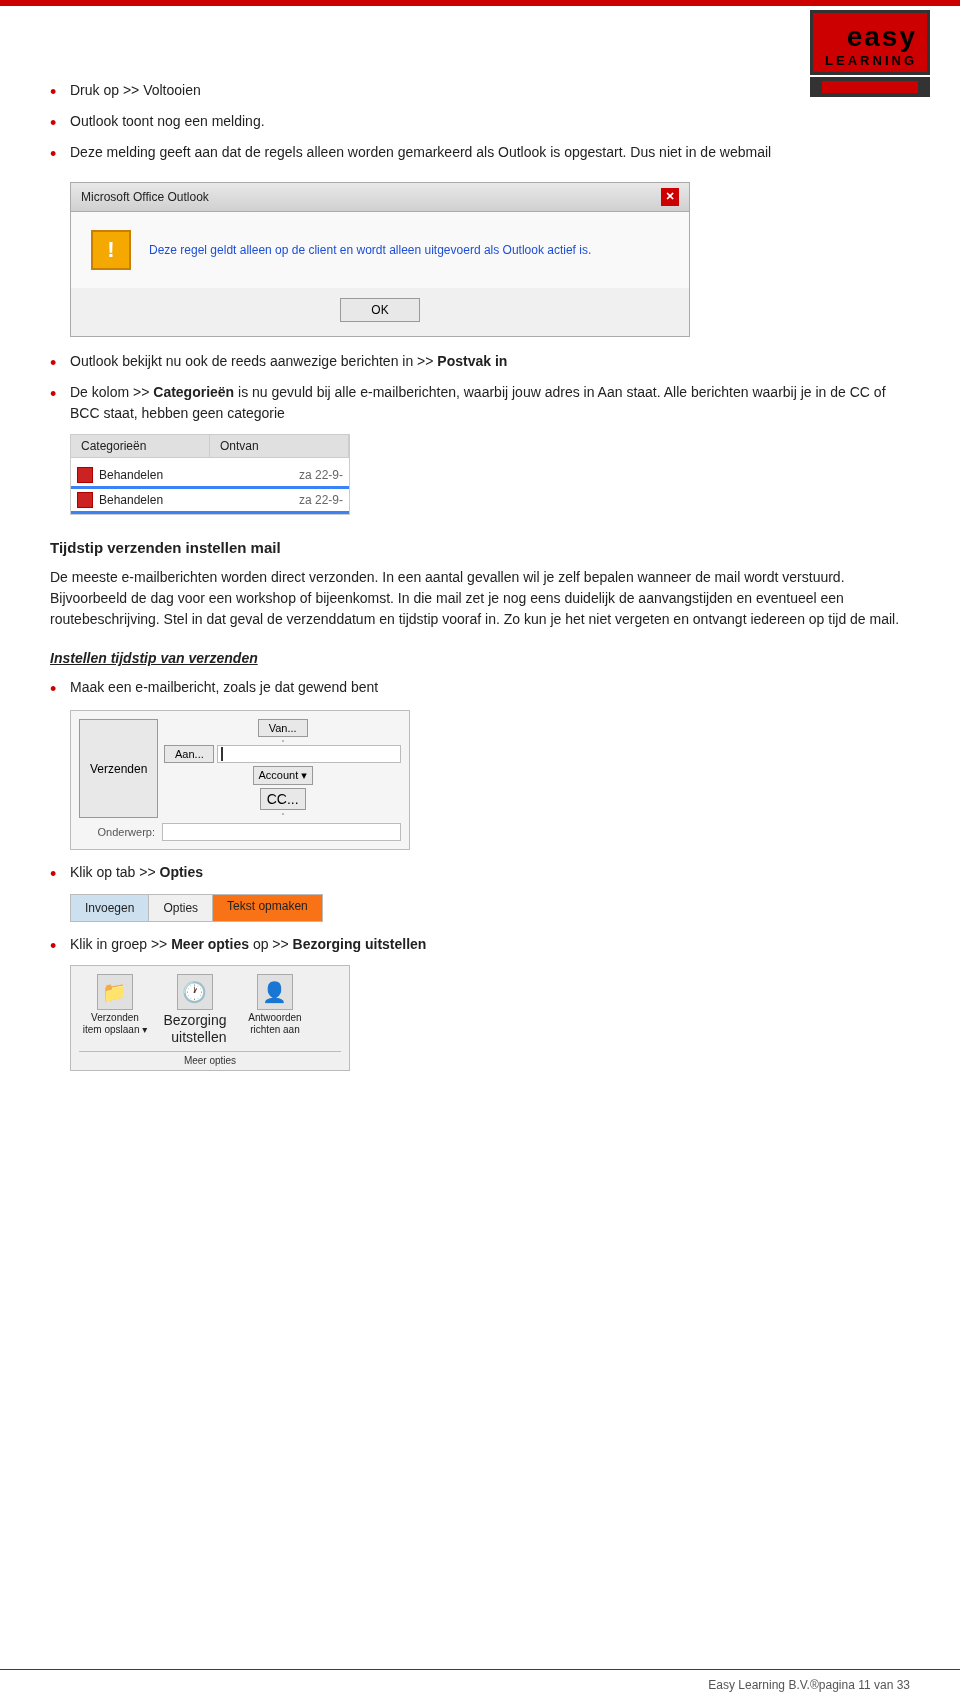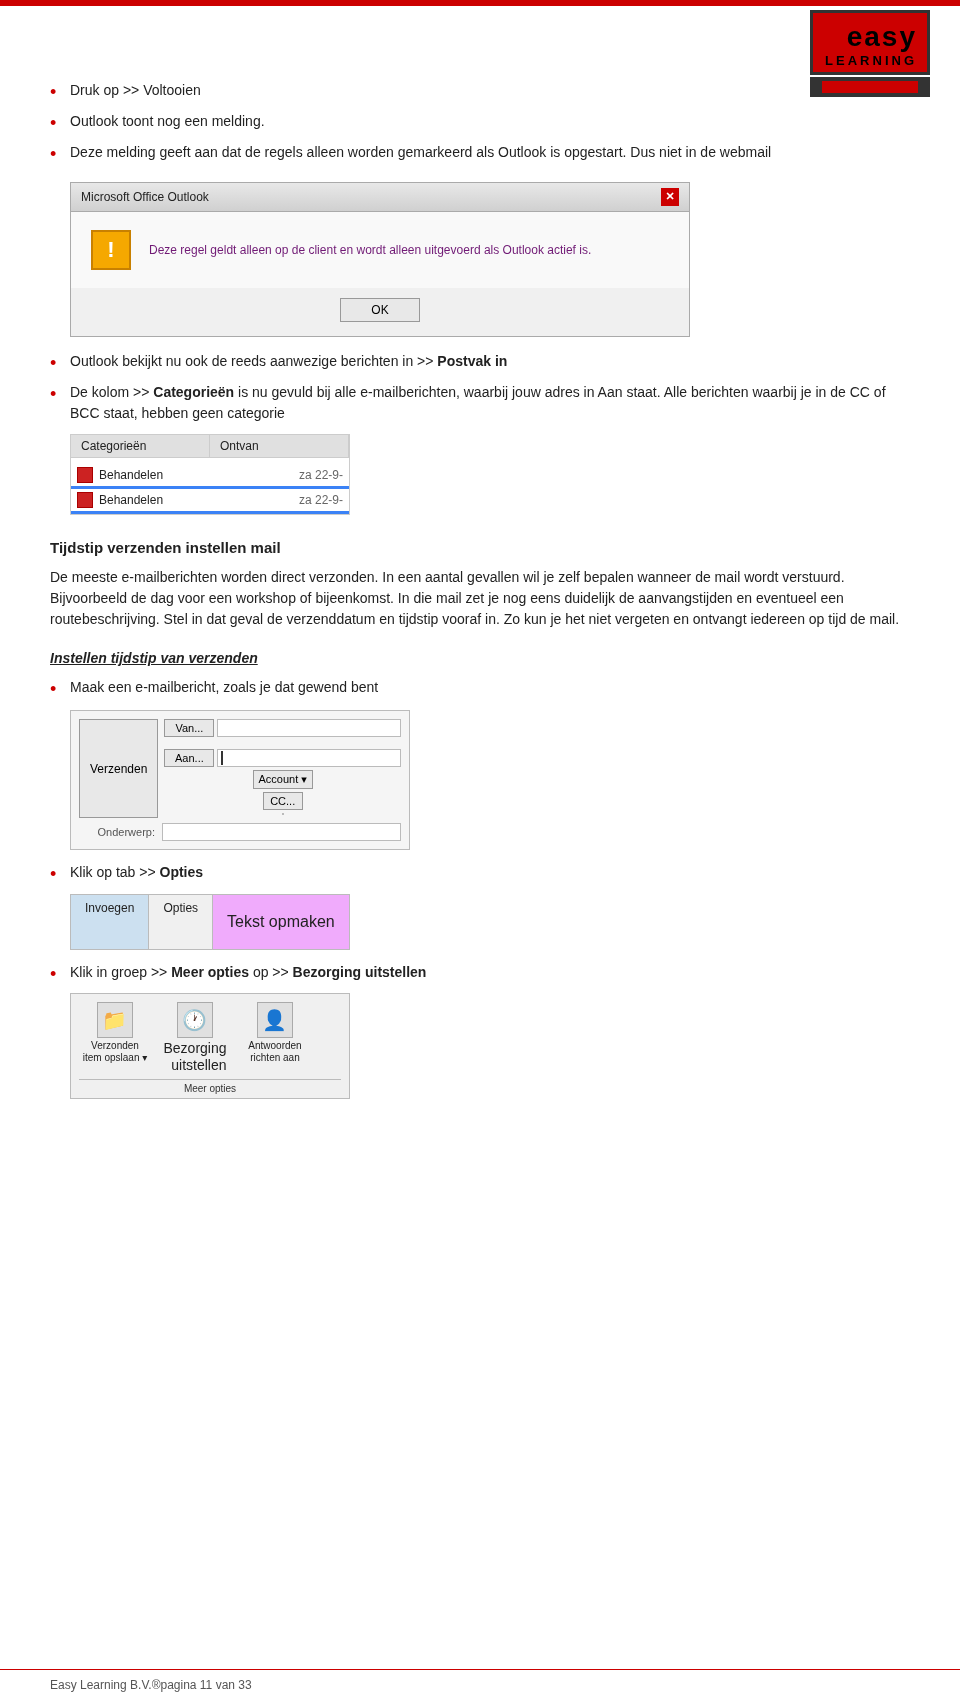--- a/index.html
+++ b/index.html
@@ -130,21 +130,21 @@
       align-items: center;
       justify-content: center;
       font-size: 22px;
       font-weight: bold;
       color: #fff;
       flex-shrink: 0;
     }
     .dialog-message {
       font-size: 12px;
       line-height: 1.5;
-      color: #701a75;
+      color: #1d4ed8;
     }
     .dialog-footer {
       padding: 10px 20px 14px;
       display: flex;
       justify-content: center;
     }
     .dialog-ok-btn {
       background: #e8e8e8;
       border: 1px solid #999;
       padding: 4px 30px;
@@ -197,21 +197,21 @@
 
     
     .footer {
       position: absolute;
       bottom: 0;
       left: 0;
       right: 0;
       border-top: 1px solid #cc0000;
       padding: 8px 50px;
       display: flex;
-      justify-content: flex-start;
+      justify-content: flex-end;
       font-size: 12px;
       color: #555;
     }
     .inline-bold { font-weight: bold; }
   </style>
 </head>
 <body>
 
 <div class="header-line"></div>
 
@@ -310,33 +310,33 @@
       <span class="bullet-text">Maak een e-mailbericht, zoals je dat gewend bent</span>
     </div>
 
     <div style="margin-left: 20px; margin-top: 8px; margin-bottom: 12px;">
       <div style="border: 1px solid #bbb; background: #f5f5f5; max-width: 340px; padding: 8px;">
         <div style="display: flex; gap: 6px; align-items: stretch;">
 
           <button style="background: #e8e8e8; border: 1px solid #999; padding: 6px 10px; font-size: 12px; cursor: pointer; min-height: 70px; min-width: 48px;">Verzenden</button>
 
           <div style="flex: 1;">
-            <div style="display:flex; align-items:center; margin-bottom:12px; gap:3px;">
+            <div style="display:flex; align-items:center; margin-bottom:3px; gap:3px;flex-direction:column;">
               <button style="background:#e8e8e8; border:1px solid #999; padding:2px 6px; font-size:11px; min-width:50px;">Van...</button>
               <div style="border:1px solid #bbb; height:18px; flex:1; background:#fff;"></div>
             </div>
             <div style="display:flex; align-items:center; margin-bottom:3px; gap:3px;">
               <button style="background:#e8e8e8; border:1px solid #999; padding:2px 6px; font-size:11px; min-width:50px;">Aan...</button>
               <div style="border:1px solid #bbb; height:18px; flex:1; background:#fff; display:flex; align-items:center; padding-left:3px;">
                 <span style="display:inline-block; width:2px; height:14px; background:#333;"></span>
               </div>
             </div>
             <div style="display:flex; align-items:center; margin-bottom:3px; gap:3px;flex-direction:column;">
               <button style="background:#e8e8e8; border:1px solid #999; padding:2px 5px; font-size:11px; min-width:60px;">Account ▾</button>
-              <button style="background:#e8e8e8; border:1px solid #999; padding:2px 6px; font-size:11px; min-width:40px;">CC...</button>
+              <button style="background:#e8e8e8; border:1px solid #999; padding:2px 6px; font-size:14px; min-width:40px;">CC...</button>
               <div style="border:1px solid #bbb; height:18px; flex:1; background:#fff;"></div>
             </div>
           </div>
         </div>
         <div style="display:flex; align-items:center; margin-top:5px; gap:3px;">
           <span style="font-size:11px; color:#555; min-width:80px; text-align:right; padding-right:4px;">Onderwerp:</span>
           <div style="border:1px solid #bbb; height:18px; flex:1; background:#fff;"></div>
         </div>
       </div>
     </div>
@@ -346,21 +346,21 @@
       <span class="bullet-text">
         <span>Klik op tab &gt;&gt;</span>
         <span class="inline-bold">Opties</span>
       </span>
     </div>
 
     <div style="margin-left: 20px; margin-top: 6px; margin-bottom: 12px;">
       <div style="border: 1px solid #bbb; background: #f0f0f0; max-width: 340px; display: inline-flex;">
         <div style="padding: 6px 14px; font-size: 12px; border-right: 1px solid #bbb; cursor: pointer; background: #cce0f0;">Invoegen</div>
         <div style="padding: 6px 14px; font-size: 12px; border-right: 1px solid #bbb; cursor: pointer; background: #f0f0f0;">Opties</div>
-        <div style="padding: 18px 14px; font-size: 16px; cursor: pointer; background: #f0abfc;">Tekst opmaken</div>
+        <div style="padding: 4px 14px; font-size: 12px; cursor: pointer; background: #f97316;">Tekst opmaken</div>
       </div>
     </div>
 
     <div class="bullet-item">
       <span class="bullet">•</span>
       <span class="bullet-text">
         <span>Klik in groep &gt;&gt;</span>
         <span class="inline-bold">Meer opties</span>
         <span>op &gt;&gt;</span>
         <span class="inline-bold">Bezorging uitstellen</span>

